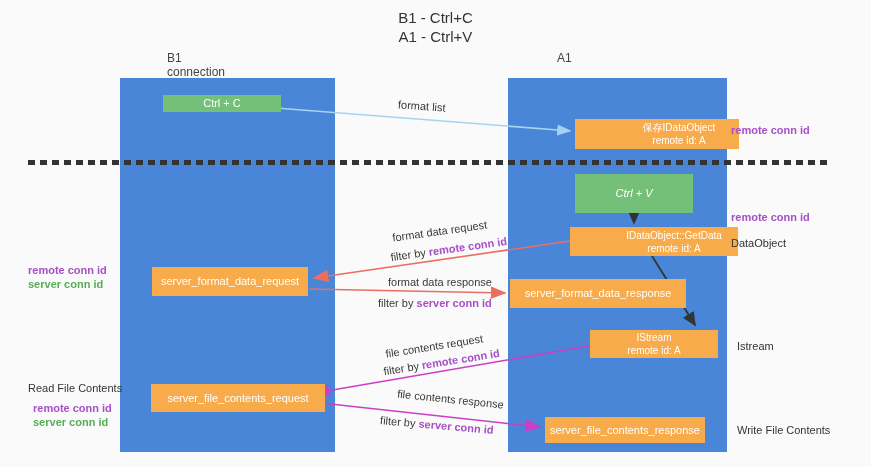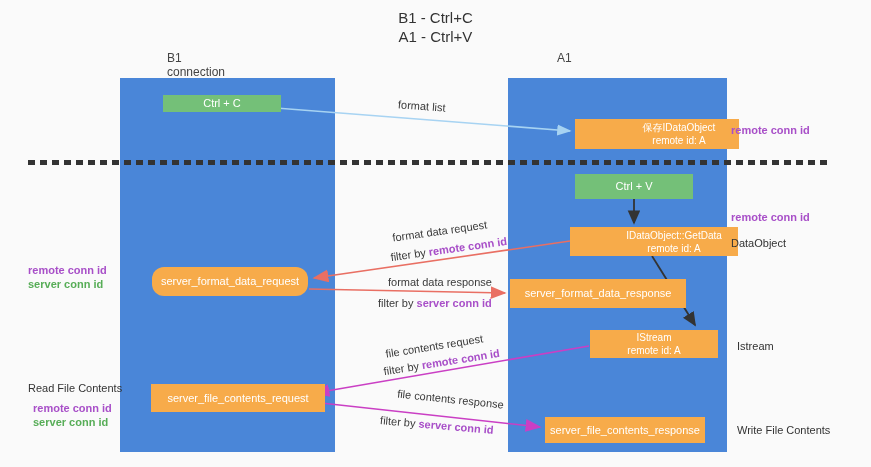--- a/index.html
+++ b/index.html
@@ -124,30 +124,30 @@
 
   <div class="abs box green" style="left:163px; top:95px; width:118px; height:17px;">
     <span>Ctrl + C</span>
   </div>
 
   <div class="abs box orange" style="left:575px; top:119px; width:120px; height:30px;padding-left:44px;">
     <span class="l2">保存IDataObject</span>
     <span class="l2">remote id: A</span>
   </div>
 
-  <div class="abs box green" style="left:575px; top:174px; width:118px; height:25px;">
+  <div class="abs box green" style="left:575px; top:174px; width:118px; height:39px;font-style:italic;">
     <span>Ctrl + V</span>
   </div>
 
   <div class="abs box orange" style="left:570px; top:227px; width:128px; height:29px;padding-left:40px;">
     <span class="l2">IDataObject::GetData</span>
     <span class="l2">remote id: A</span>
   </div>
 
-  <div class="abs box orange" style="left:152px; top:267px; width:156px; height:29px;border-radius:12px;">
+  <div class="abs box orange" style="left:152px; top:267px; width:156px; height:29px;">
     <span>server_format_data_request</span>
   </div>
 
   <div class="abs box orange" style="left:510px; top:279px; width:176px; height:29px;">
     <span>server_format_data_response</span>
   </div>
 
   <div class="abs box orange" style="left:590px; top:330px; width:128px; height:28px;">
     <span class="l2">IStream</span>
     <span class="l2">remote id: A</span>

